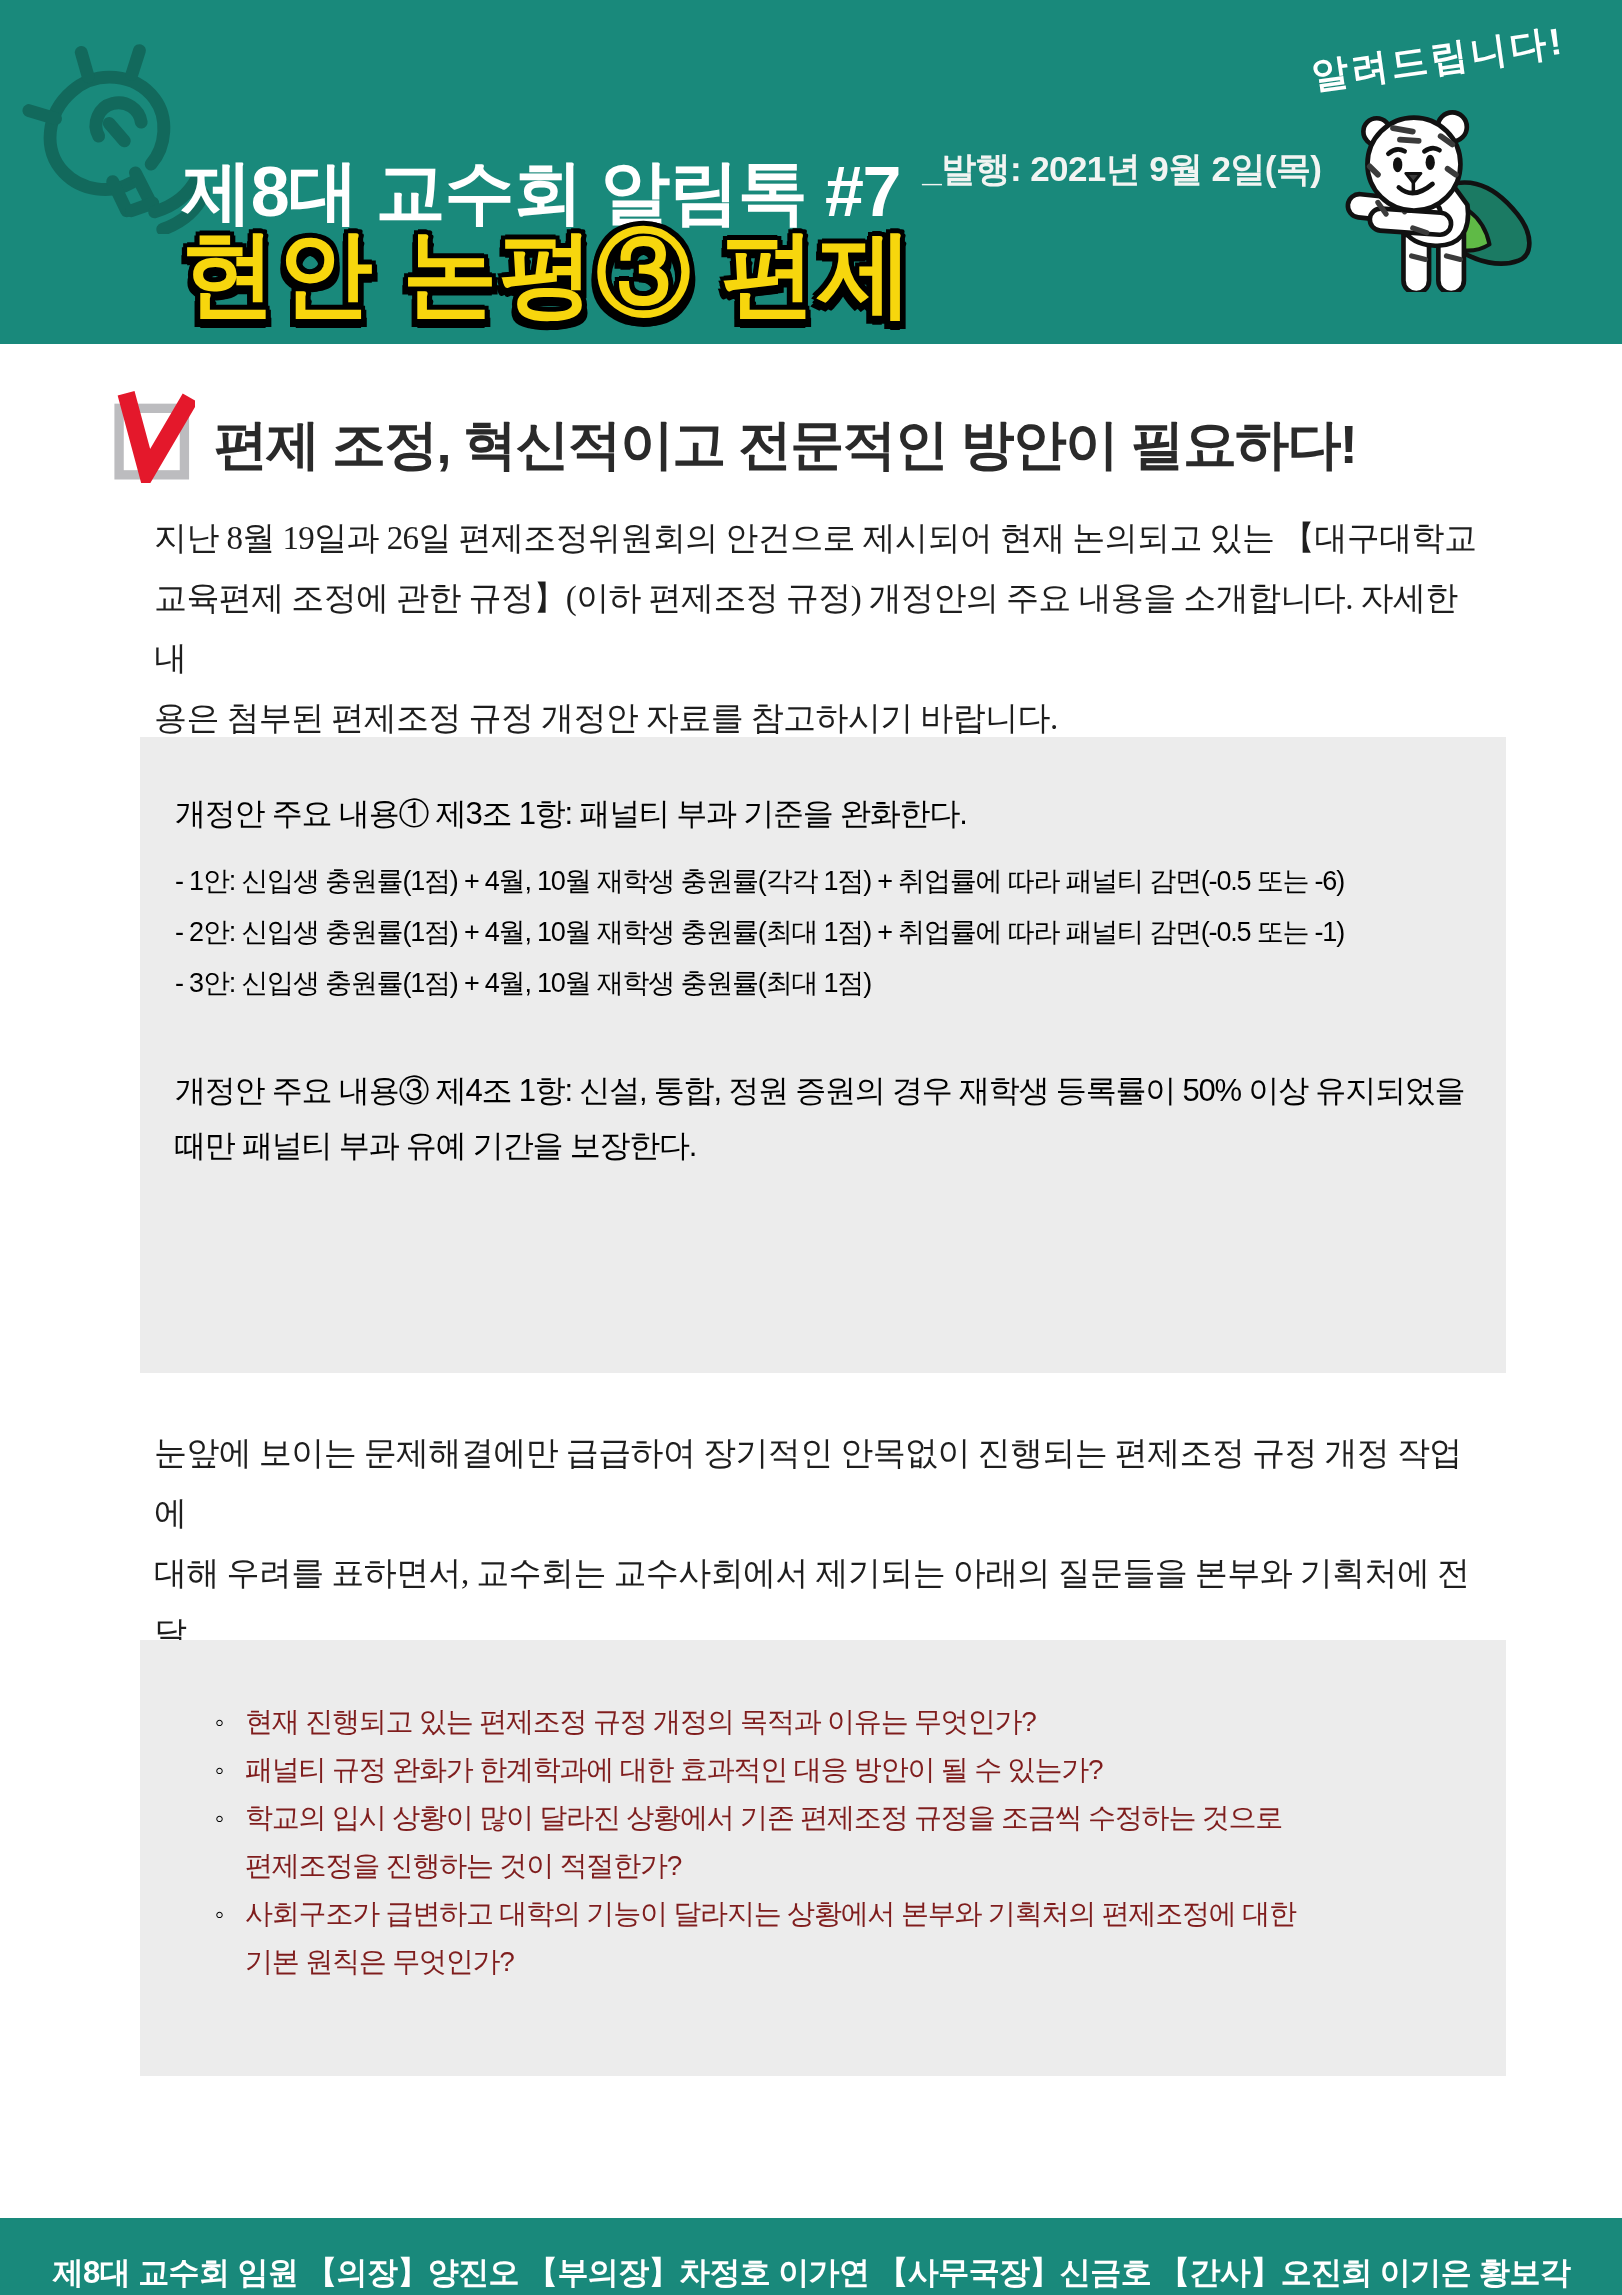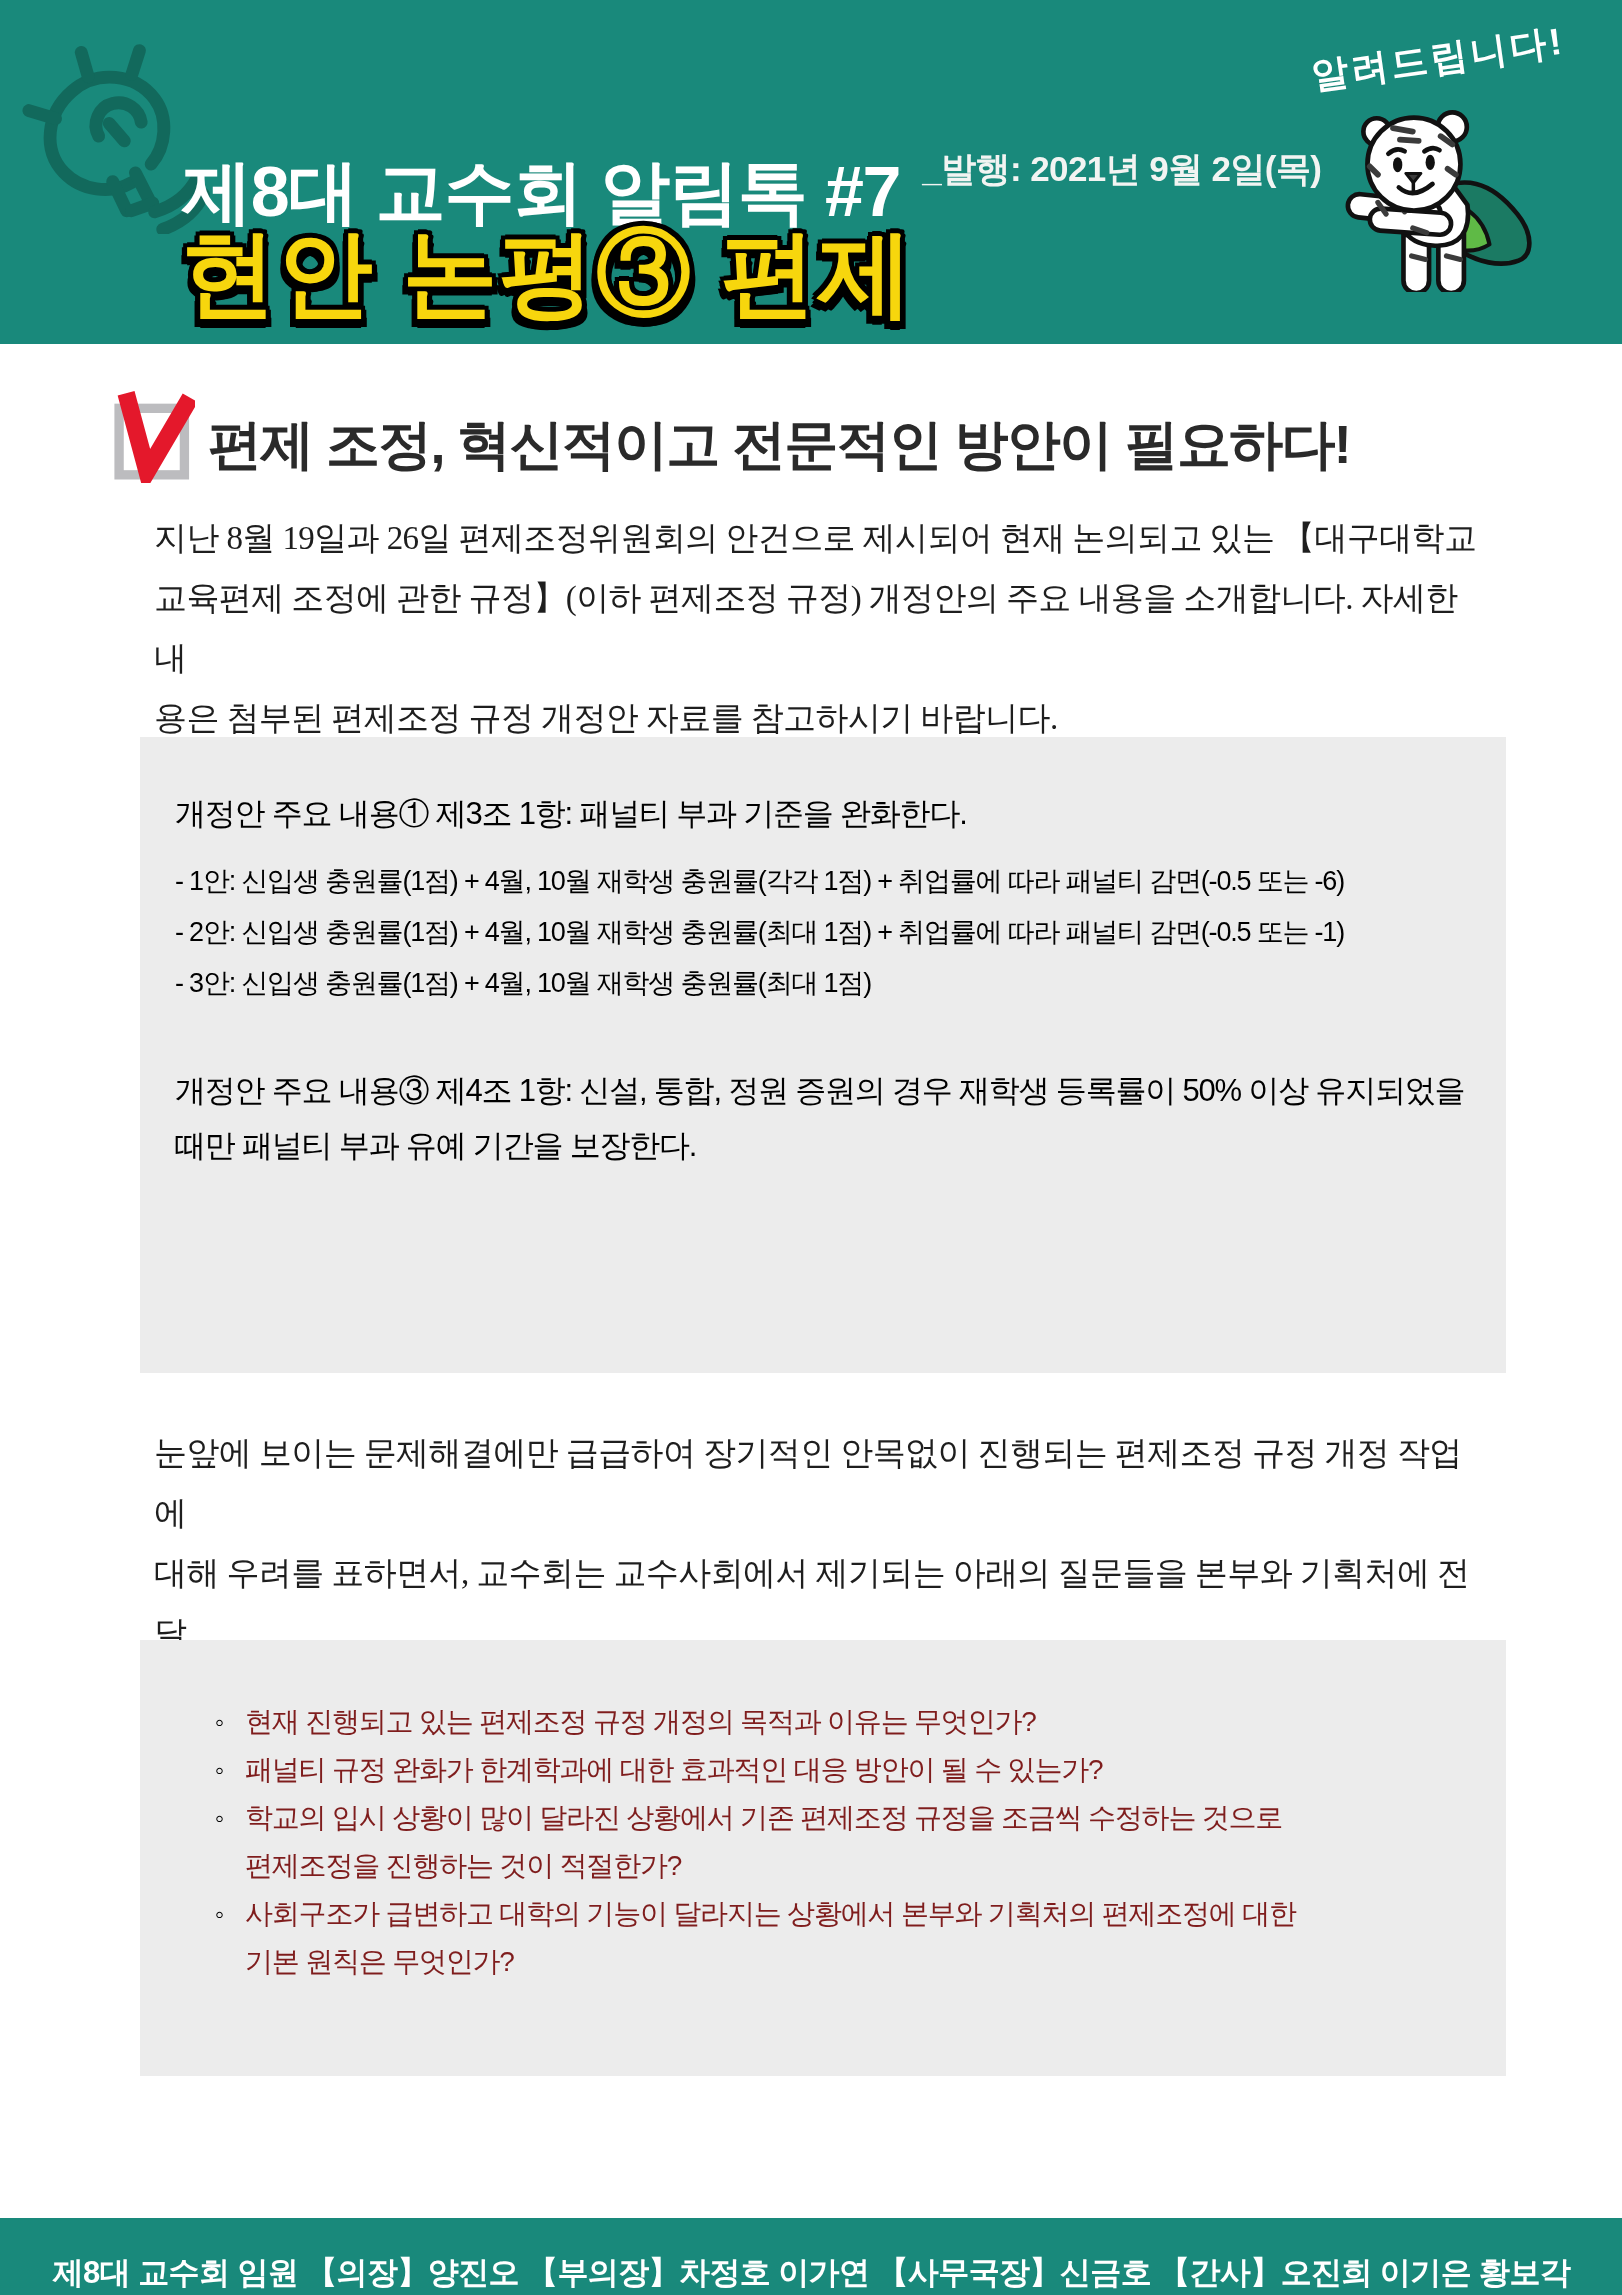--- a/index.html
+++ b/index.html
@@ -40,21 +40,21 @@
     transform:rotate(-8deg);letter-spacing:2.9px;white-space:nowrap;
   }
   .tiger{position:absolute;left:1344px;top:106px;width:198px;height:186px;}
 
   
   .main{
     position:absolute;top:344px;left:0;width:1623px;height:1875px;background:#ffffff;
   }
   .checkbox{position:absolute;left:112px;top:34px;width:83px;height:105px;}
   .heading{
-    position:absolute;left:208px;top:65px;margin:0;
+    position:absolute;left:214px;top:65px;margin:0;
     font-size:54px;font-weight:bold;color:#2A2A2A;letter-spacing:-1.7px;white-space:nowrap;
   }
   .para{
     position:absolute;left:154px;width:1328px;margin:0;
     font-family:"Liberation Serif", serif;
     font-size:33px;line-height:60px;color:#1E1E1E;letter-spacing:-0.6px;
     white-space:pre-line;
   }
   .para1{top:164px;}
   .para2{top:1079px;}

